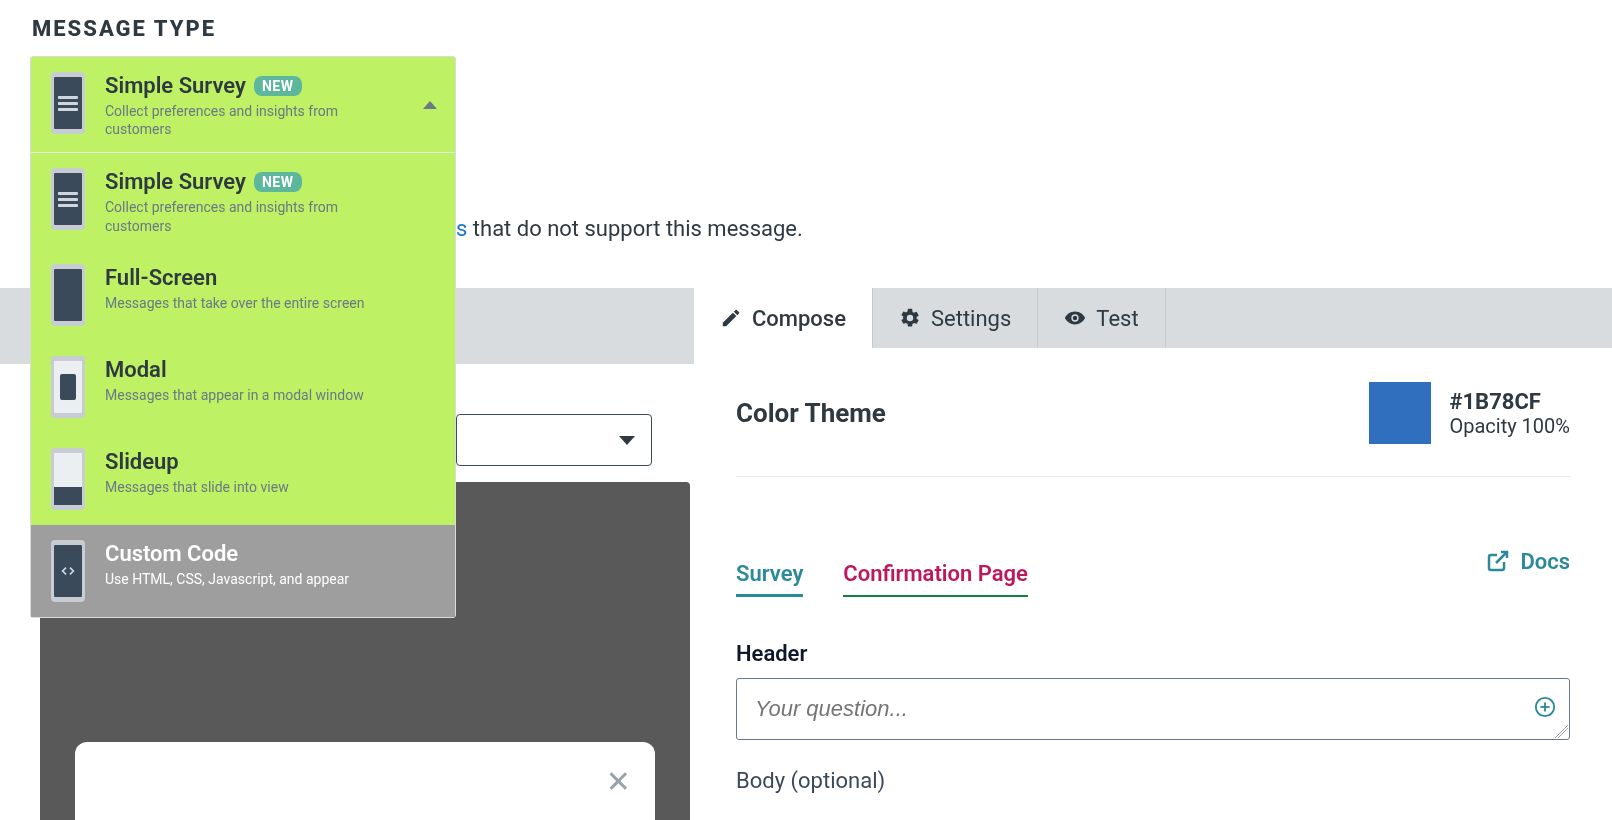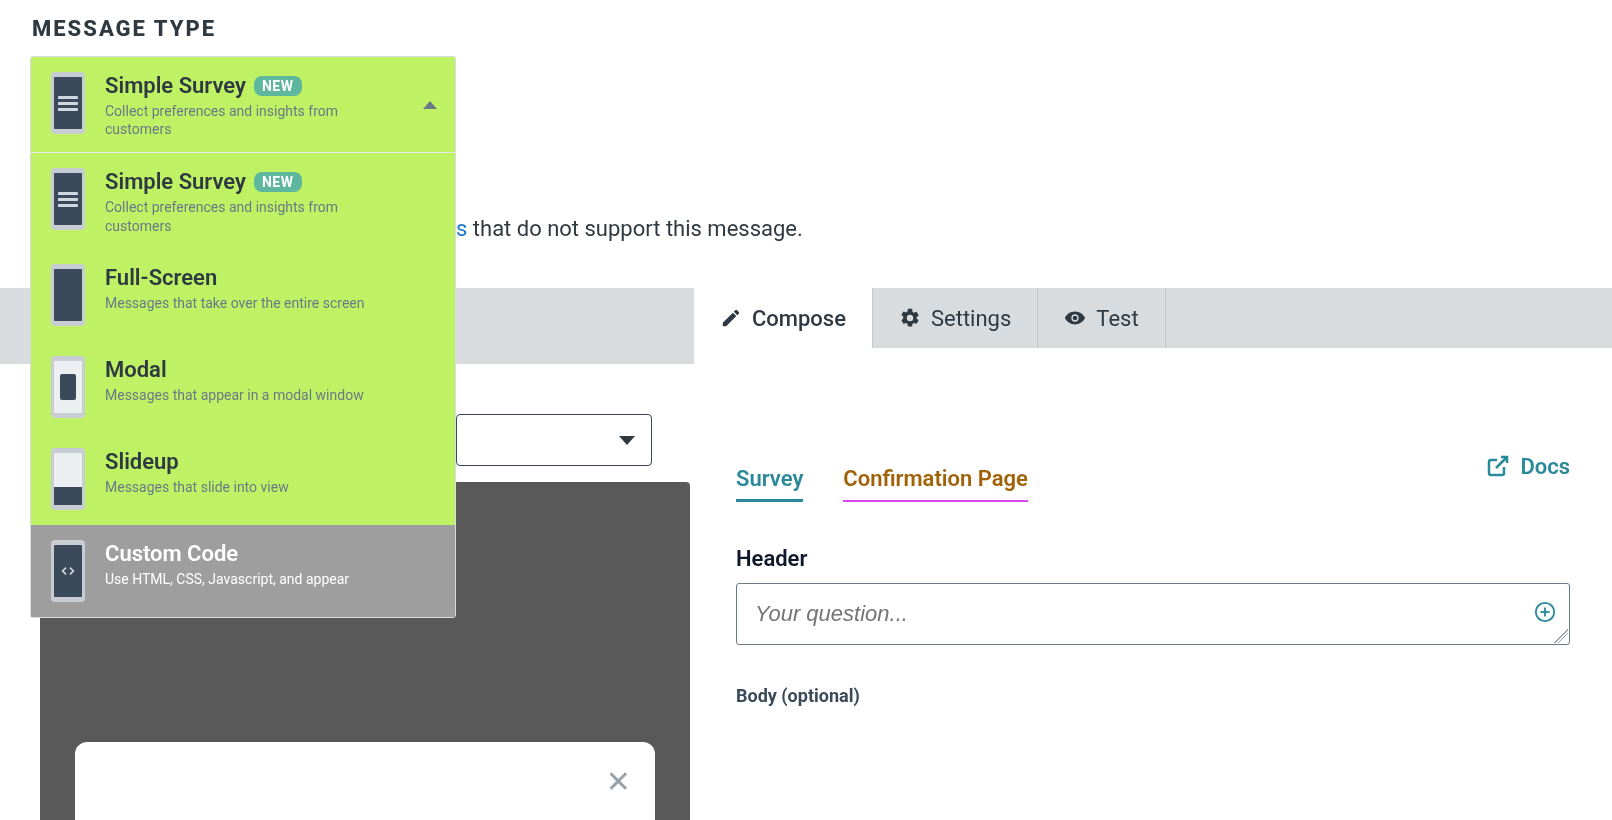--- a/index.html
+++ b/index.html
@@ -245,21 +245,21 @@
   .subtabs { display: flex; gap: 40px; }
   .subtab {
     font-size: 22px;
     font-weight: 600;
     padding-bottom: 8px;
     border-bottom: 3px solid transparent;
     cursor: pointer;
     margin-top: 36px;
   }
   .subtab.active { color: #2a8a99; border-bottom-color: #2a8a99; }
-  .subtab.inactive { color: #a16207; border-bottom: 2px solid #d946ef; }
+  .subtab.inactive { color: #be185d; border-bottom: 2px solid #15803d; }
   .docs-link {
     display: flex; align-items: center; gap: 10px;
     color: #2a8a99; font-size: 22px; font-weight: 600; cursor: pointer;
   }
   .docs-link svg { width: 24px; height: 24px; }
 
   .field-block { margin-top: 44px; }
   .field-label { font-size: 22px; font-weight: 600; color: #0f172a; margin-bottom: 12px; }
   .header-input {
     width: 100%;
@@ -281,21 +281,21 @@
     color: #2a8a99;
   }
   .resize-grip {
     position: absolute;
     right: 2px;
     bottom: 2px;
     width: 14px; height: 14px;
     background: linear-gradient(135deg, transparent 50%, #9aa3ab 50%, #9aa3ab 55%, transparent 55%, transparent 62%, #9aa3ab 62%, #9aa3ab 67%, transparent 67%);
   }
 
-  .body-label { margin-top: 40px; font-size: 18px; font-weight: 700; color: #3b4a5a; }
+  .body-label { margin-top: 28px; font-size: 22px; font-weight: 400; color: #3b4a5a; }
 </style>
 </head>
 <body>
 
 <div class="section-label">MESSAGE TYPE</div>
 
 <div class="dropdown">
   <div class="dd-selected-wrap">
     <div class="dd-item">
       <div class="dd-icon">
@@ -435,20 +435,30 @@
     </div>
     <div class="tab">
       <svg viewBox="0 0 24 24" fill="#2f3941">
           <path d="M12 5C7 5 2.73 8.11 1 12c1.73 3.89 6 7 11 7s9.27-3.11 11-7c-1.73-3.89-6-7-11-7zm0 11a4 4 0 1 1 0-8 4 4 0 0 1 0 8zm0-6.5A2.5 2.5 0 1 0 12 14.5 2.5 2.5 0 0 0 12 9.5z"></path>
         </svg>
       <span>Test</span>
     </div>
   </div>
 
   <div class="panel-body">
+    <div class="color-row">
+      <div class="color-title">Color Theme</div>
+      <div class="color-right">
+        <div class="swatch"></div>
+        <div class="color-text">
+          <div class="hex">#1B78CF</div>
+          <div class="opacity">Opacity 100%</div>
+        </div>
+      </div>
+    </div>
 
     <div class="subtabs-row">
       <div class="subtabs">
         <div class="subtab active">Survey</div>
         <div class="subtab inactive">Confirmation Page</div>
       </div>
       <div class="docs-link">
         <svg viewBox="0 0 24 24" fill="none" stroke="#2a8a99" stroke-width="2.5">
             <path d="M18 13v6a2 2 0 0 1-2 2H5a2 2 0 0 1-2-2V8a2 2 0 0 1 2-2h6"></path>
             <polyline points="15 3 21 3 21 9"></polyline>

